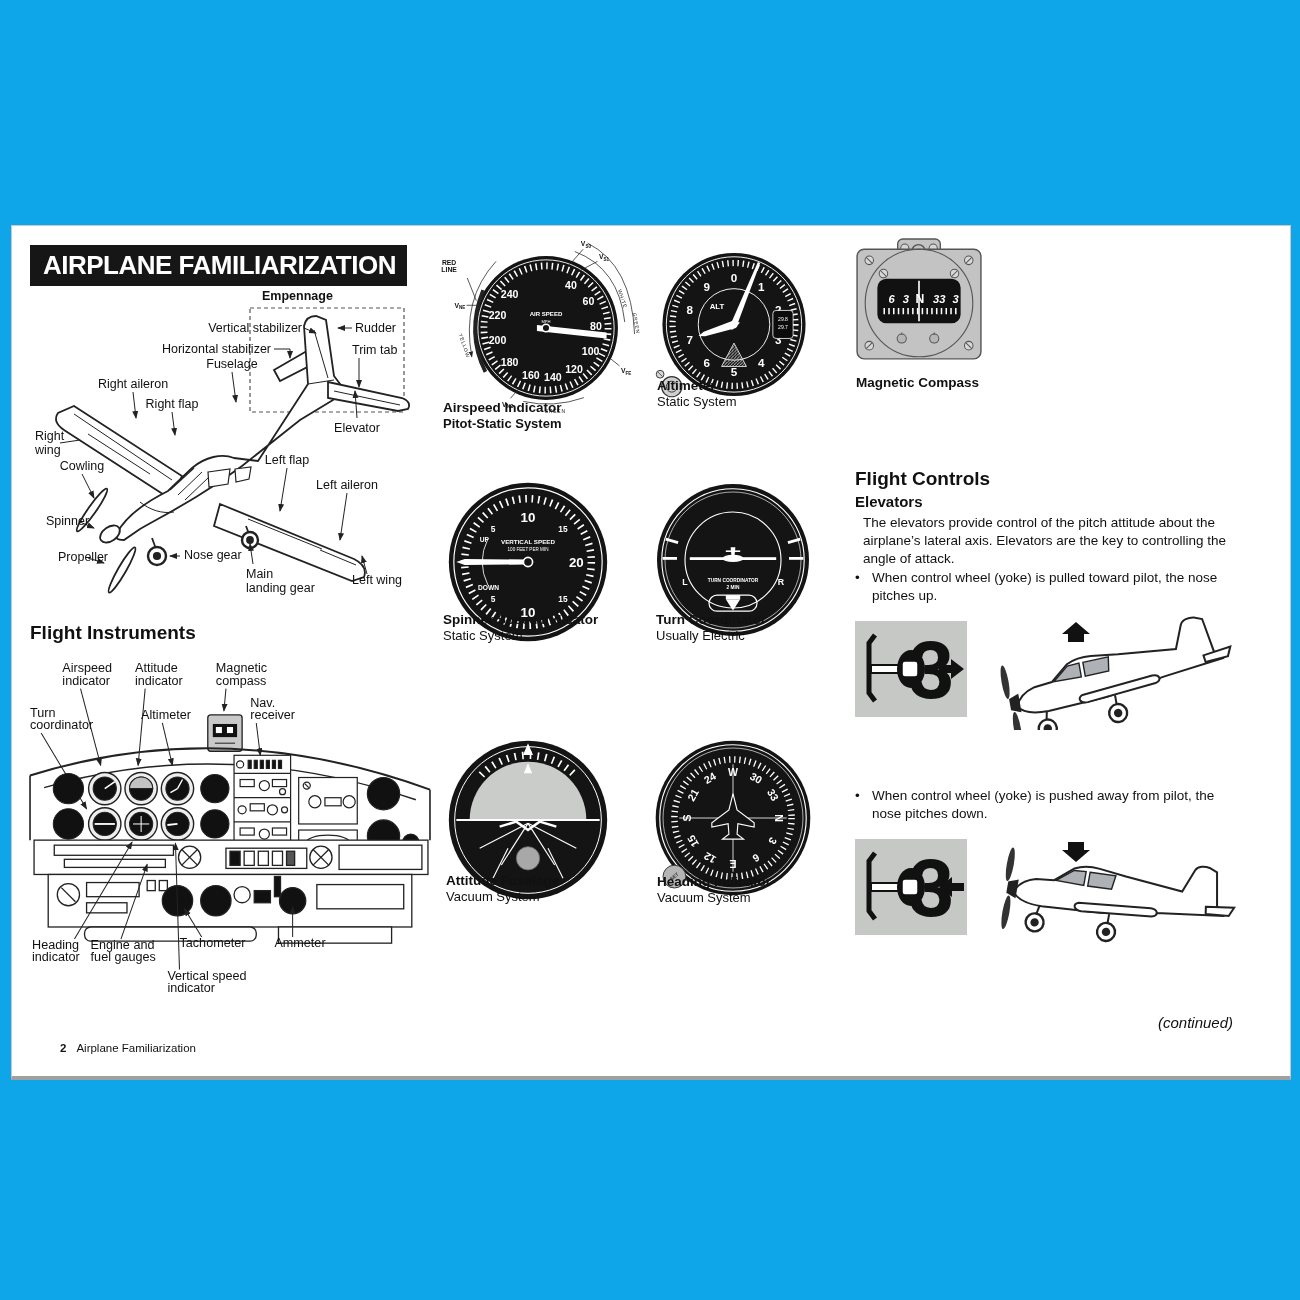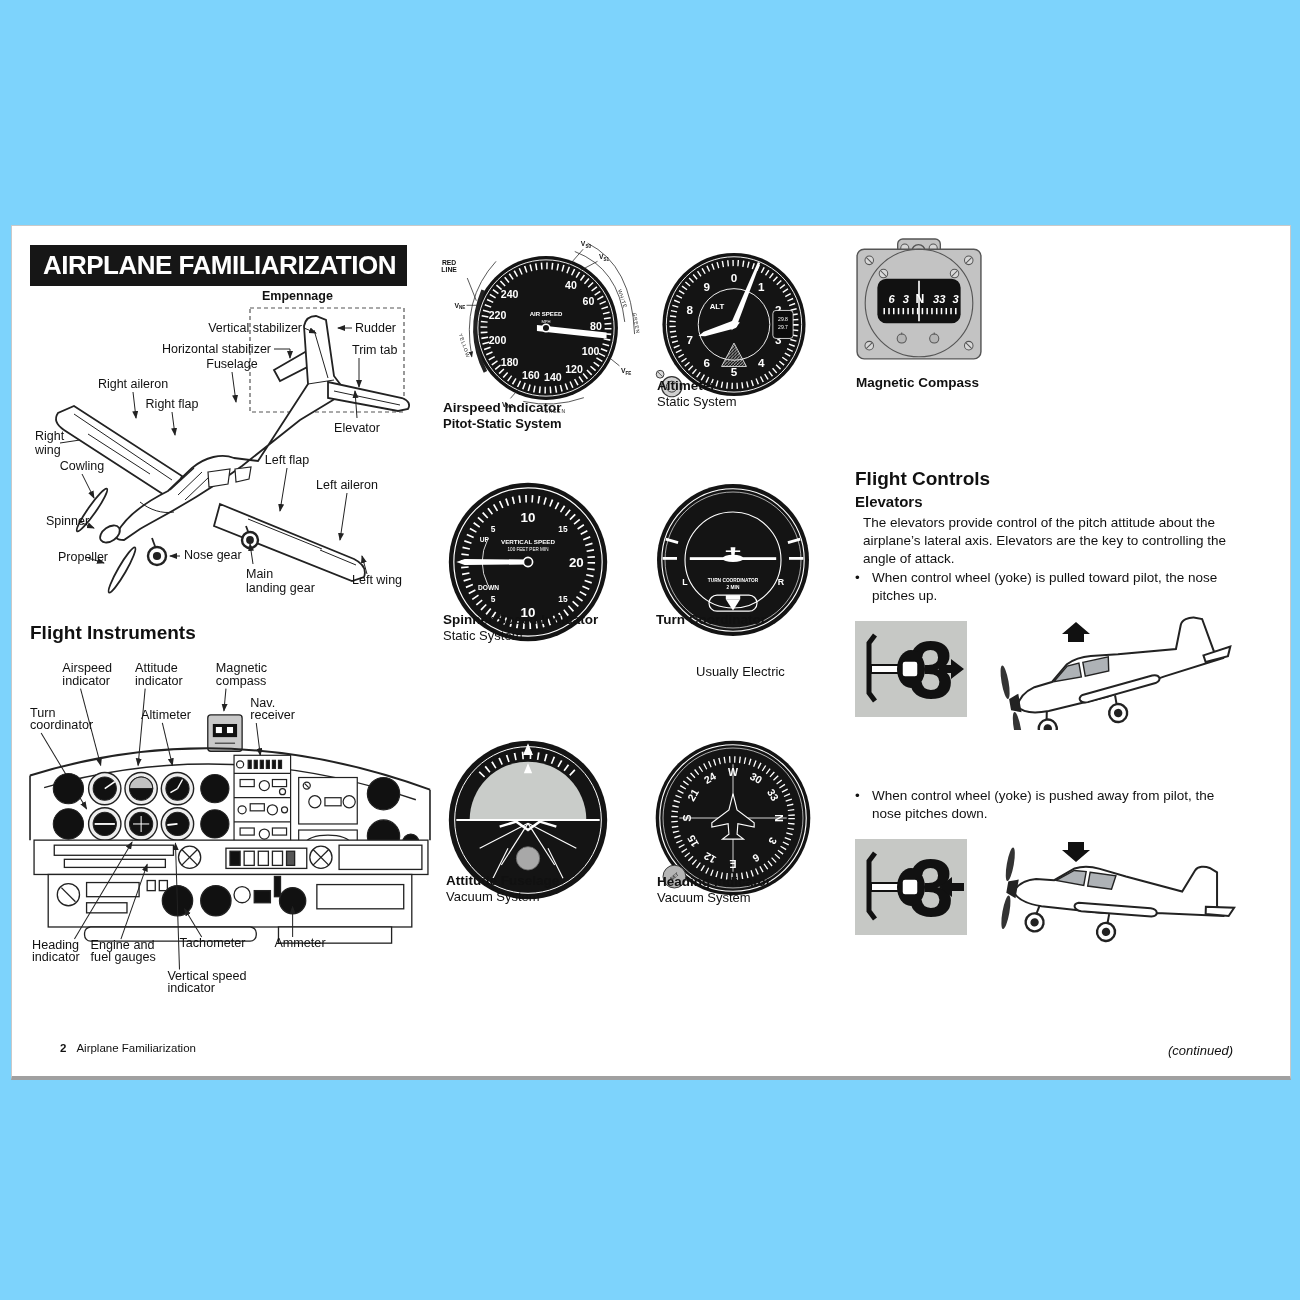--- a/index.html
+++ b/index.html
@@ -1,34 +1,34 @@
 <!DOCTYPE html>
 <html><head>
 <meta charset="utf-8">
 <style>
   html,body{margin:0;padding:0;background:#fff;}
-  .stage{position:relative;width:1300px;height:1300px;background:#7dd3fc;overflow:hidden;
+  .stage{position:relative;width:1300px;height:1300px;background:#0ea5e9;overflow:hidden;
          font-family:"Liberation Sans",sans-serif;color:#111;}
   .content-box{position:absolute;left:11px;top:225px;width:1278px;height:850px;
          background:#fff;border:1px solid #c9c9c9;border-bottom:4px solid #a0a0a0;}
   .abs{position:absolute;}
   .header-bar{position:absolute;left:30px;top:245px;width:377px;height:41px;background:#161616;
          color:#fff;font-weight:bold;font-size:26px;letter-spacing:-0.5px;line-height:41px;
          padding-left:13px;box-sizing:border-box;white-space:nowrap;}
   .sec-heading{position:absolute;font-size:19px;font-weight:bold;}
   .sub-heading{position:absolute;font-size:15px;font-weight:bold;}
   .body-text{position:absolute;font-size:13.5px;line-height:1.32;}
   .bullet-row{position:absolute;font-size:13.5px;line-height:1.32;display:flex;}
   .bullet-glyph{width:17px;flex:none;}
   .cap{position:absolute;font-size:13.5px;font-weight:bold;white-space:nowrap;}
   .cap-sub{position:absolute;font-size:13px;white-space:nowrap;}
   .footer{position:absolute;left:30px;top:1042px;font-size:11.5px;margin-left:30px;}
   .footer b{margin-right:10px;}
   .continued{position:absolute;left:1040px;top:1014px;width:193px;text-align:right;
-         font-size:13px;font-style:italic;margin-top:29px;}
+         font-size:15px;font-style:italic;}
   svg{display:block;}
   svg text{font-family:"Liberation Sans",sans-serif;}
   .lbl{font-size:12.5px;fill:#111;}
   .lblb{font-size:12.5px;font-weight:bold;fill:#111;}
   .ldr{stroke:#222;stroke-width:1;fill:none;}
   .vs{font-size:9px;font-weight:bold;fill:#111;}
   .vsub{font-size:6px;}
   .arc-lbl{font-size:6.5px;fill:#111;letter-spacing:1px;}
 </style>
 </head>
@@ -317,21 +317,21 @@
     <text x="60" y="31" fill="#fff" font-size="11" font-weight="bold" text-anchor="middle">R</text>
     <text x="0" y="27" fill="#fff" font-size="6" font-weight="bold" text-anchor="middle">TURN COORDINATOR</text>
     <text x="0" y="36" fill="#fff" font-size="6" font-weight="bold" text-anchor="middle">2 MIN</text>
     <g>
       <rect x="-30" y="44" width="60" height="20" rx="10" fill="none" stroke="#fff" stroke-width="1.5"></rect>
       <rect x="-9" y="44" width="18" height="5" fill="#fff"></rect>
       <polygon points="-9,49 9,49 0,63" fill="#fff"></polygon>
     </g>
   </svg>
   <div class="cap" style="left:656px;top:612px;">Turn Coordinator</div>
-  <div class="cap-sub" style="left:696px;top:628px;margin-top:36px;">Usually Electric</div>
+  <div class="cap-sub" style="left:656px;top:628px;">Usually Electric</div>
 
   <svg class="abs" style="left:443px;top:735px;" width="170" height="170" viewBox="-102 -102 204 204">
     <circle r="95" fill="#141414"></circle>
     <circle r="88" fill="none" stroke="#fff" stroke-width="1.2"></circle>
     <path d="M-70,0 A70,70 0 0 1 70,0 Z" fill="#c9ccc9"></path>
     <path d="M-56,-54 A78,78 0 0 1 56,-54" fill="none" stroke="#fff" stroke-width="9" stroke-dasharray="2,7.2"></path>
     <polygon points="0,-92 -6,-78 6,-78" fill="#fff"></polygon>
     <polygon points="0,-68 -5,-56 5,-56" fill="#fff"></polygon>
     <line x1="-86" y1="0" x2="86" y2="0" stroke="#fff" stroke-width="2.5"></line>
     <g stroke="#fff" stroke-width="1.4">

